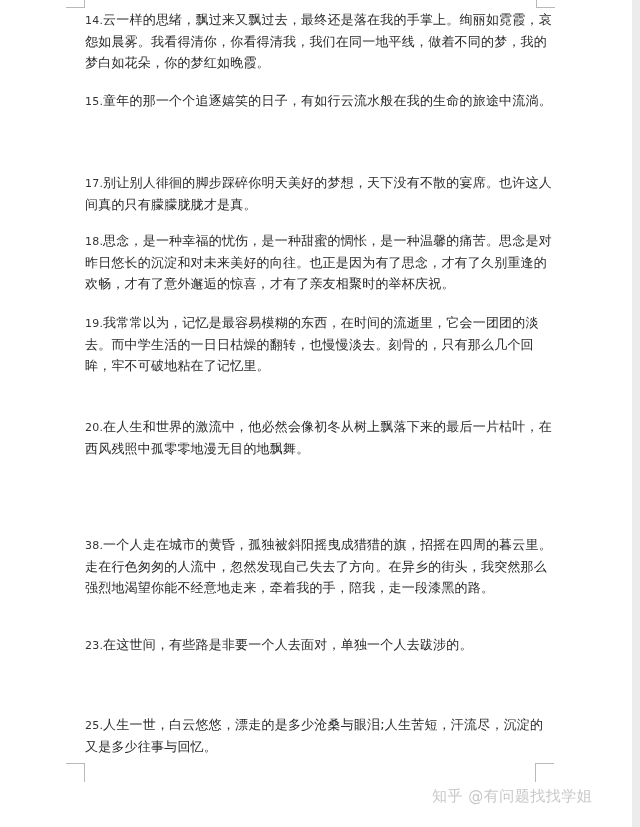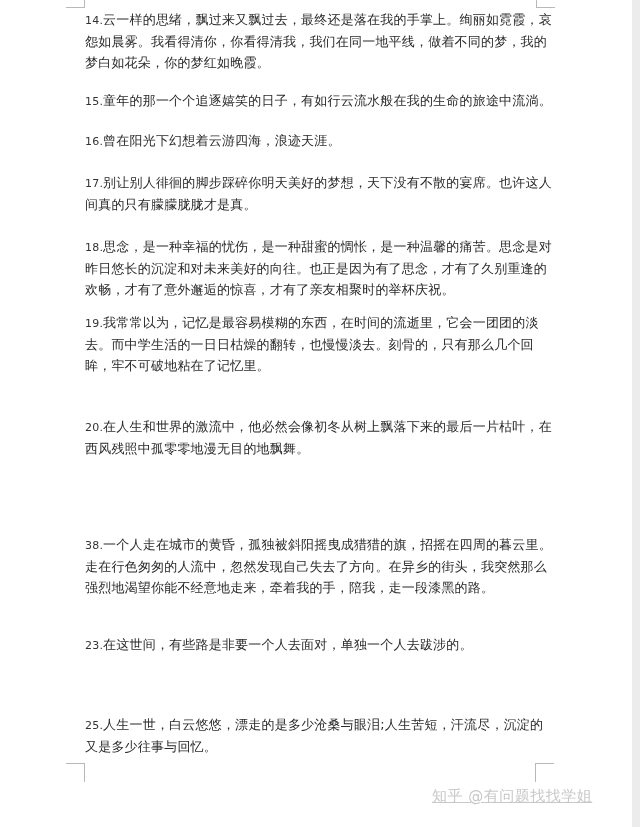--- a/index.html
+++ b/index.html
@@ -18,37 +18,36 @@
   .c-tr { left:536px; top:-11px; border-left-width:1px; border-bottom-width:1px; }
   .c-bl { left:66px; top:763px; border-right-width:1px; border-top-width:1px; }
   .c-br { left:535px; top:763px; border-left-width:1px; border-top-width:1px; }
   .para {
     position:absolute; left:85px; width:470px;
     font-size:13px; line-height:21px; color:#2a2a2a; letter-spacing:0.2px;
   }
   .para .num { font-size:11px; color:#333; }
   .watermark {
     position:absolute; left:432px; top:787px; font-size:15px; color:#c8c8c8;
-    letter-spacing:0.5px; white-space:nowrap;text-decoration:underline;
+    letter-spacing:0.5px; white-space:nowrap;
   }
 </style>
 </head>
 <body>
 
 <div class="page">
   <div class="corner c-tl"></div>
   <div class="corner c-tr"></div>
   <div class="corner c-bl"></div>
   <div class="corner c-br"></div>
 
   <div class="para" style="top:9px"><span class="num">14.</span><span>云一样的思绪，飘过来又飘过去，最终还是落在我的手掌上。绚丽如霓霞，哀怨如晨雾。我看得清你，你看得清我，我们在同一地平线，做着不同的梦，我的梦白如花朵，你的梦红如晚霞。</span></div>
   <div class="para" style="top:90px"><span class="num">15.</span><span>童年的那一个个追逐嬉笑的日子，有如行云流水般在我的生命的旅途中流淌。</span></div>
-  <div class="para" style="top:130px"><span class="num">16.</span><span>曾在阳光下幻想着云游四海，浪迹天涯。</span></div>
   <div class="para" style="top:172px"><span class="num">17.</span><span>别让别人徘徊的脚步踩碎你明天美好的梦想，天下没有不散的宴席。也许这人间真的只有朦朦胧胧才是真。</span></div>
-  <div class="para" style="top:236px"><span class="num">18.</span><span>思念，是一种幸福的忧伤，是一种甜蜜的惆怅，是一种温馨的痛苦。思念是对昨日悠长的沉淀和对未来美好的向往。也正是因为有了思念，才有了久别重逢的欢畅，才有了意外邂逅的惊喜，才有了亲友相聚时的举杯庆祝。</span></div>
+  <div class="para" style="top:230px"><span class="num">18.</span><span>思念，是一种幸福的忧伤，是一种甜蜜的惆怅，是一种温馨的痛苦。思念是对昨日悠长的沉淀和对未来美好的向往。也正是因为有了思念，才有了久别重逢的欢畅，才有了意外邂逅的惊喜，才有了亲友相聚时的举杯庆祝。</span></div>
   <div class="para" style="top:312px"><span class="num">19.</span><span>我常常以为，记忆是最容易模糊的东西，在时间的流逝里，它会一团团的淡去。而中学生活的一日日枯燥的翻转，也慢慢淡去。刻骨的，只有那么几个回眸，牢不可破地粘在了记忆里。</span></div>
   <div class="para" style="top:416px"><span class="num">20.</span><span>在人生和世界的激流中，他必然会像初冬从树上飘落下来的最后一片枯叶，在西风残照中孤零零地漫无目的地飘舞。</span></div>
   <div class="para" style="top:534px"><span class="num">38.</span><span>一个人走在城市的黄昏，孤独被斜阳摇曳成猎猎的旗，招摇在四周的暮云里。走在行色匆匆的人流中，忽然发现自己失去了方向。在异乡的街头，我突然那么强烈地渴望你能不经意地走来，牵着我的手，陪我，走一段漆黑的路。</span></div>
   <div class="para" style="top:634px"><span class="num">23.</span><span>在这世间，有些路是非要一个人去面对，单独一个人去跋涉的。</span></div>
   <div class="para" style="top:714px"><span class="num">25.</span><span>人生一世，白云悠悠，漂走的是多少沧桑与眼泪;人生苦短，汗流尽，沉淀的又是多少往事与回忆。</span></div>
 
   <div class="watermark">知乎 @有问题找找学姐</div>
 </div>
 <div class="gutter"></div>
 

